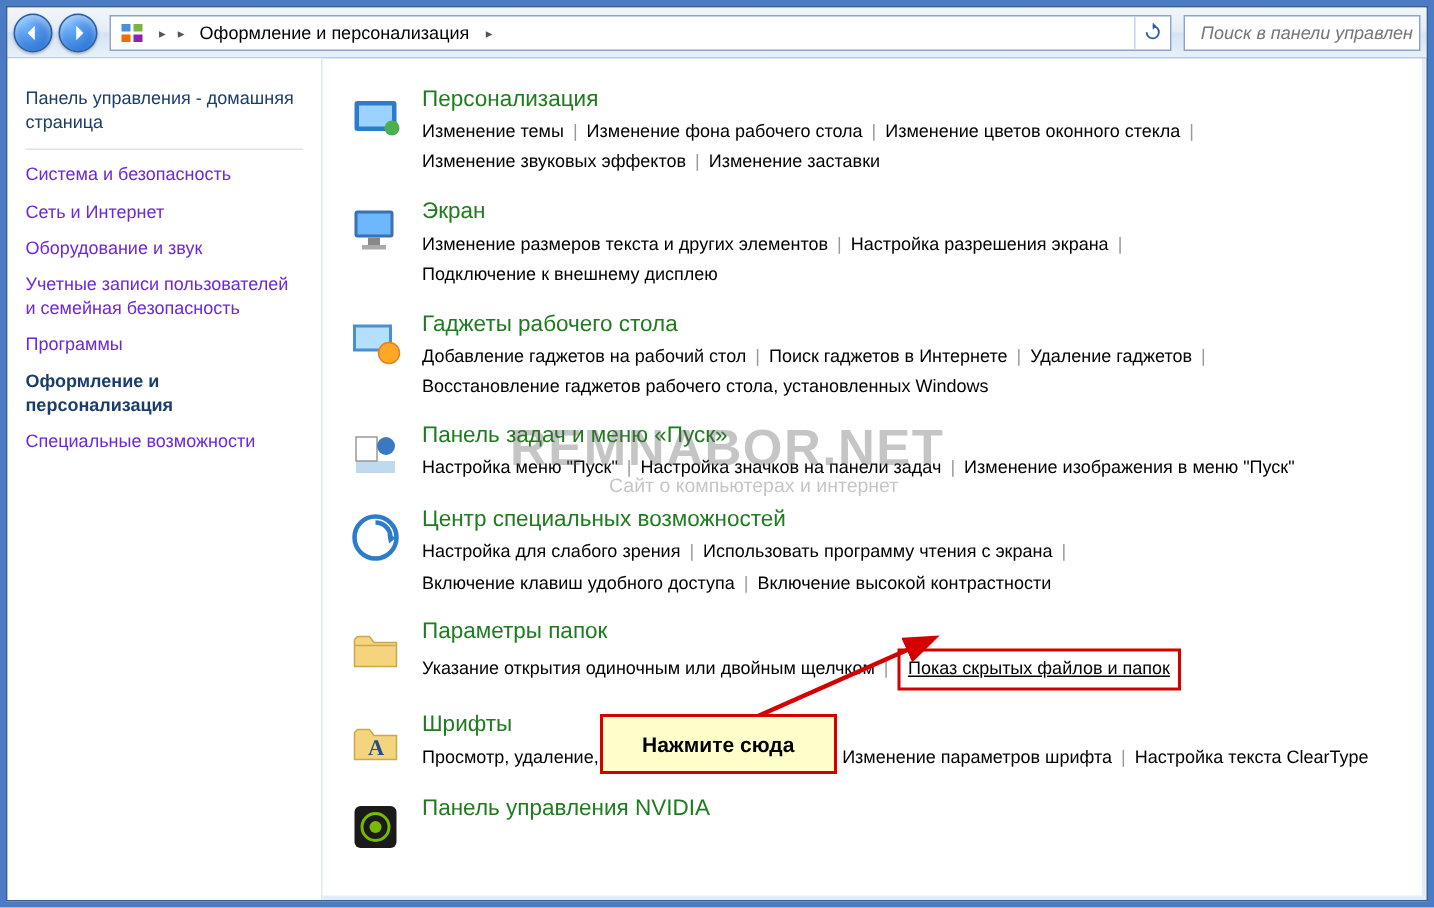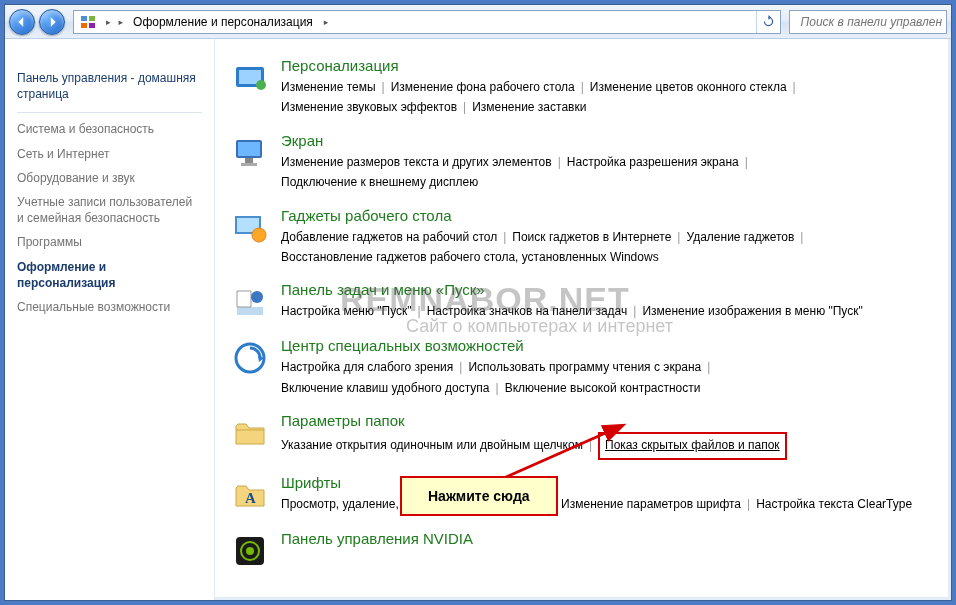--- a/index.html
+++ b/index.html
@@ -9,39 +9,39 @@
 .navbtn { width: 26px; height: 26px; border-radius: 50%; background: radial-gradient(circle at 30% 30%,#6fb3ff,#1b64c8); border: 1px solid #255fa3; display: flex; align-items: center; justify-content: center; color: #fff; font-size: 14px; cursor: pointer; box-shadow: inset 0 3px 5px rgba(255,255,255,.5), 0 1px 2px rgba(0,0,0,.3); }
 .navbtn svg { width: 12px; height: 12px; fill: #fff; }
 .addrwrap { flex: 1; height: 24px; border: 1px solid #8ca5c5; background: #fff; display: flex; align-items: center; margin-left: 4px; }
 .addricon { width: 20px; height: 20px; margin: 0 4px; display: flex; align-items: center; justify-content: center; }
 .addrseg { padding: 0 6px; height: 22px; display: flex; align-items: center; cursor: pointer; position: relative; border-right: 1px solid transparent; }
 .addrarrow { color: #555; font-size: 9px; padding: 0 4px; }
 .refreshbtn { width: 24px; height: 22px; border-left: 1px solid #c0d6ea; display:flex; align-items:center; justify-content:center; cursor:pointer; margin-left:auto; }
 .searchbox { width: 158px; height: 24px; border: 1px solid #8ca5c5; background: #fff; margin-left: 4px; display: flex; align-items: center; padding: 0 4px; }
 .searchbox input { border: none; outline: none; font-size: 12px; font-style: italic; color: #777; width: 100%; font-family: inherit; text-align: right; }
 .content { display: flex; height: calc(100% - 34px); }
-.sidebar { width: 210px; background: #fff; padding: 27px 10px; border-right: 1px solid #e0e8f0; }
-.sidelink { display: block; color: #737373; padding: 4px 2px; cursor: pointer; line-height: 1.35; }
+.sidebar { width: 210px; background: #fff; padding: 14px 10px; border-right: 1px solid #e0e8f0; }
+.sidelink { display: block; color: #6d28d9; padding: 4px 2px; cursor: pointer; line-height: 1.35; }
 .sidelink.current { font-weight: bold; color: #1a3d6b; }
 .sidelink.heading { color: #1a3d6b; margin-bottom: 6px; }
 .sidehr { border: none; border-top: 1px solid #dbe4ee; margin: 4px 2px; }
 .main { flex: 1; padding: 18px 28px 18px 14px; overflow-y: auto; }
 .category { display: flex; margin-bottom: 14px; }
 .caticon { width: 42px; height: 42px; flex-shrink: 0; margin-right: 10px; display:flex; align-items:center; justify-content:center; }
 .catbody { flex: 1; }
 .cattitle { color: #1e7b1e; font-size: 15px; cursor: pointer; margin-bottom: 3px; }
 .catlinks { line-height: 1.7; }
 .catlink { color: #000000; cursor: pointer; white-space: nowrap; }
 .sep { color: #999; margin: 0 6px; }
 .highlight-box { border: 2px solid #d40000; padding: 1px 5px 2px; display: inline-block; text-align: right; }
 .highlight-box .catlink { text-decoration: underline; }
 .arrow-svg { position: absolute; left: 320px; top: 413px; pointer-events: none; }
 .callout { position: absolute; left: 400px; top: 476px; background: #ffffcc; border: 2px solid #d40000; padding: 10px 26px; font-size: 14px; font-weight: bold; color: #000; }
 .watermark { position: absolute; left: 340px; top: 280px; font-size: 34px; font-weight: bold; color: rgba(90,90,90,.35); pointer-events: none; font-family: Arial, sans-serif; letter-spacing: 1px; }
-.watermark-sub { position: absolute; left: 406px; top: 316px; font-size: 18px; color: rgba(90,90,90,.35); pointer-events: none; }
+.watermark-sub { position: absolute; left: 406px; top: 316px; font-size: 13px; color: rgba(90,90,90,.35); pointer-events: none; }
 </style>
 </head>
 <body>
 
 <div class="window">
 
   <div class="toolbar">
     <div class="navbtn">
         <svg viewBox="0 0 10 10">
           <path d="M6 1 L2 5 L6 9 Z"></path>

